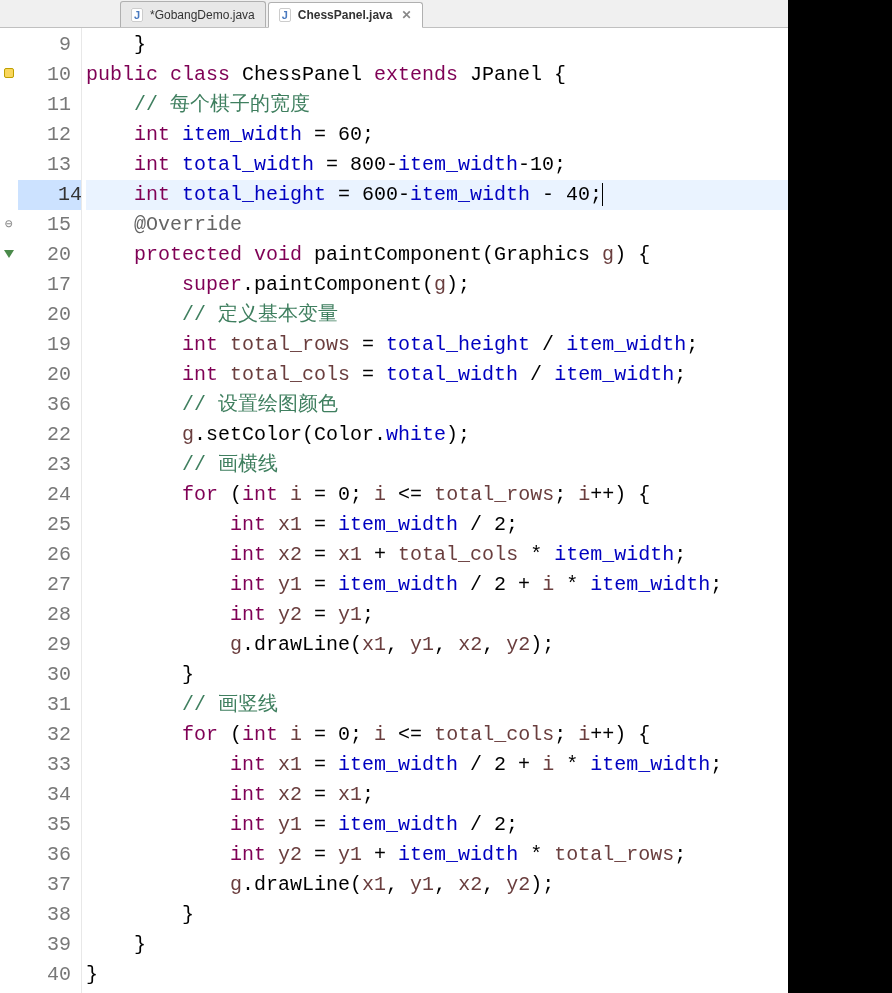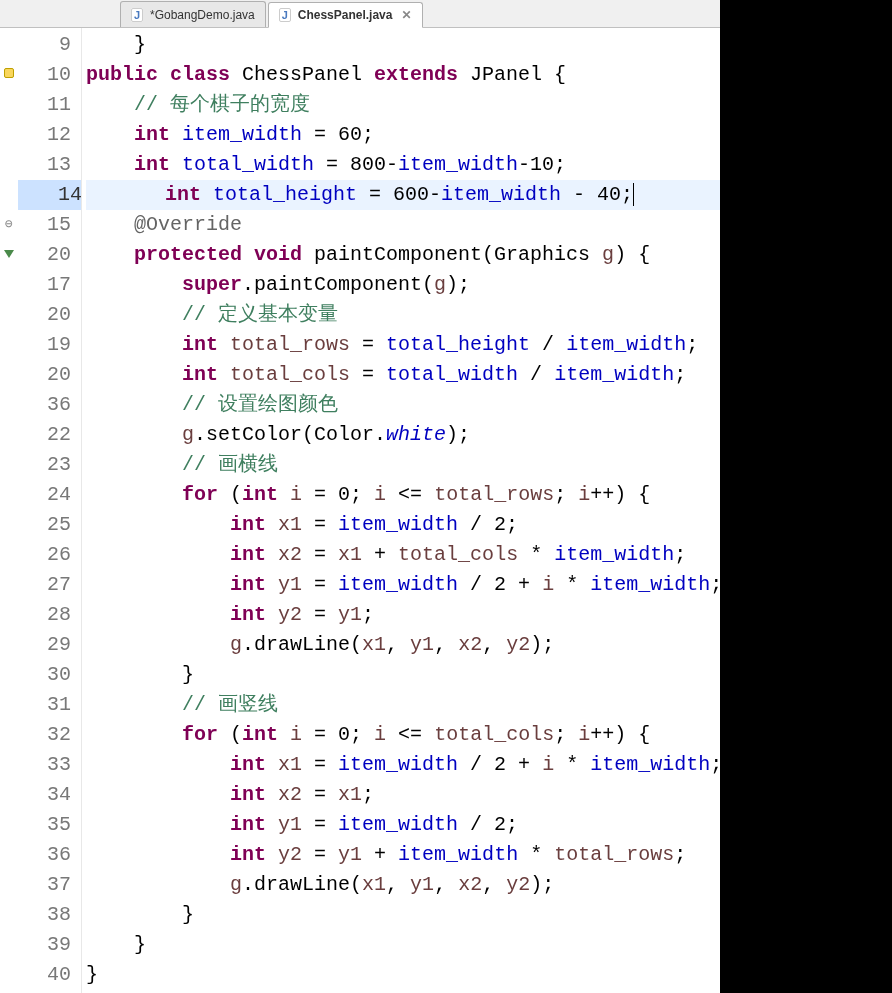--- a/index.html
+++ b/index.html
@@ -5,21 +5,21 @@
   * { margin: 0; padding: 0; box-sizing: border-box; }
   body {
     font-family: Consolas, "Courier New", monospace;
     background: #000;
     width: 892px;
     height: 993px;
     overflow: hidden;
   }
   .editor-container {
     background: #1d4ed8;
-    width: 720px;
+    width: 788px;
     height: 993px;
     position: relative;
   }
   .tab-bar {
     height: 28px;
     background: #f0f0f0;
     border-bottom: 1px solid #c0c0c0;
     display: flex;
     align-items: flex-end;
     padding-left: 120px;
@@ -104,28 +104,27 @@
     color: #333;
     padding-left: 40px;
   }
   .marker-col .line {
     text-align: center;
     font-size: 13px;
     color: #888;
   }
   .code-col .line.current {
     background: #eaf3ff;
-    padding-left: 31px;
-  }
-  .kw { color: #7f0055; font-weight: bold; }
+  }
+  .kw { color: #7f0055; font-weight: normal; }
   .field { color: #0000c0; }
   .local { color: #6a3e3e; }
   .comment { color: #3f7f5f; }
   .annot { color: #646464; }
-  .italic { font-style: italic; color: #0000c0;}
+  .italic { color: #0000c0;}
   .plain { color: #000; }
   .method { color: #000; }
   .warn-marker {
     display:inline-block;width:10px;height:10px;
     background:#f9d65c;border:1px solid #bfa000;border-radius:2px;
   }
   .fold-marker { color:#8a8a8a; }
   .override-marker {
     display:inline-block;width:0;height:0;
     border-left:5px solid transparent;border-right:5px solid transparent;

